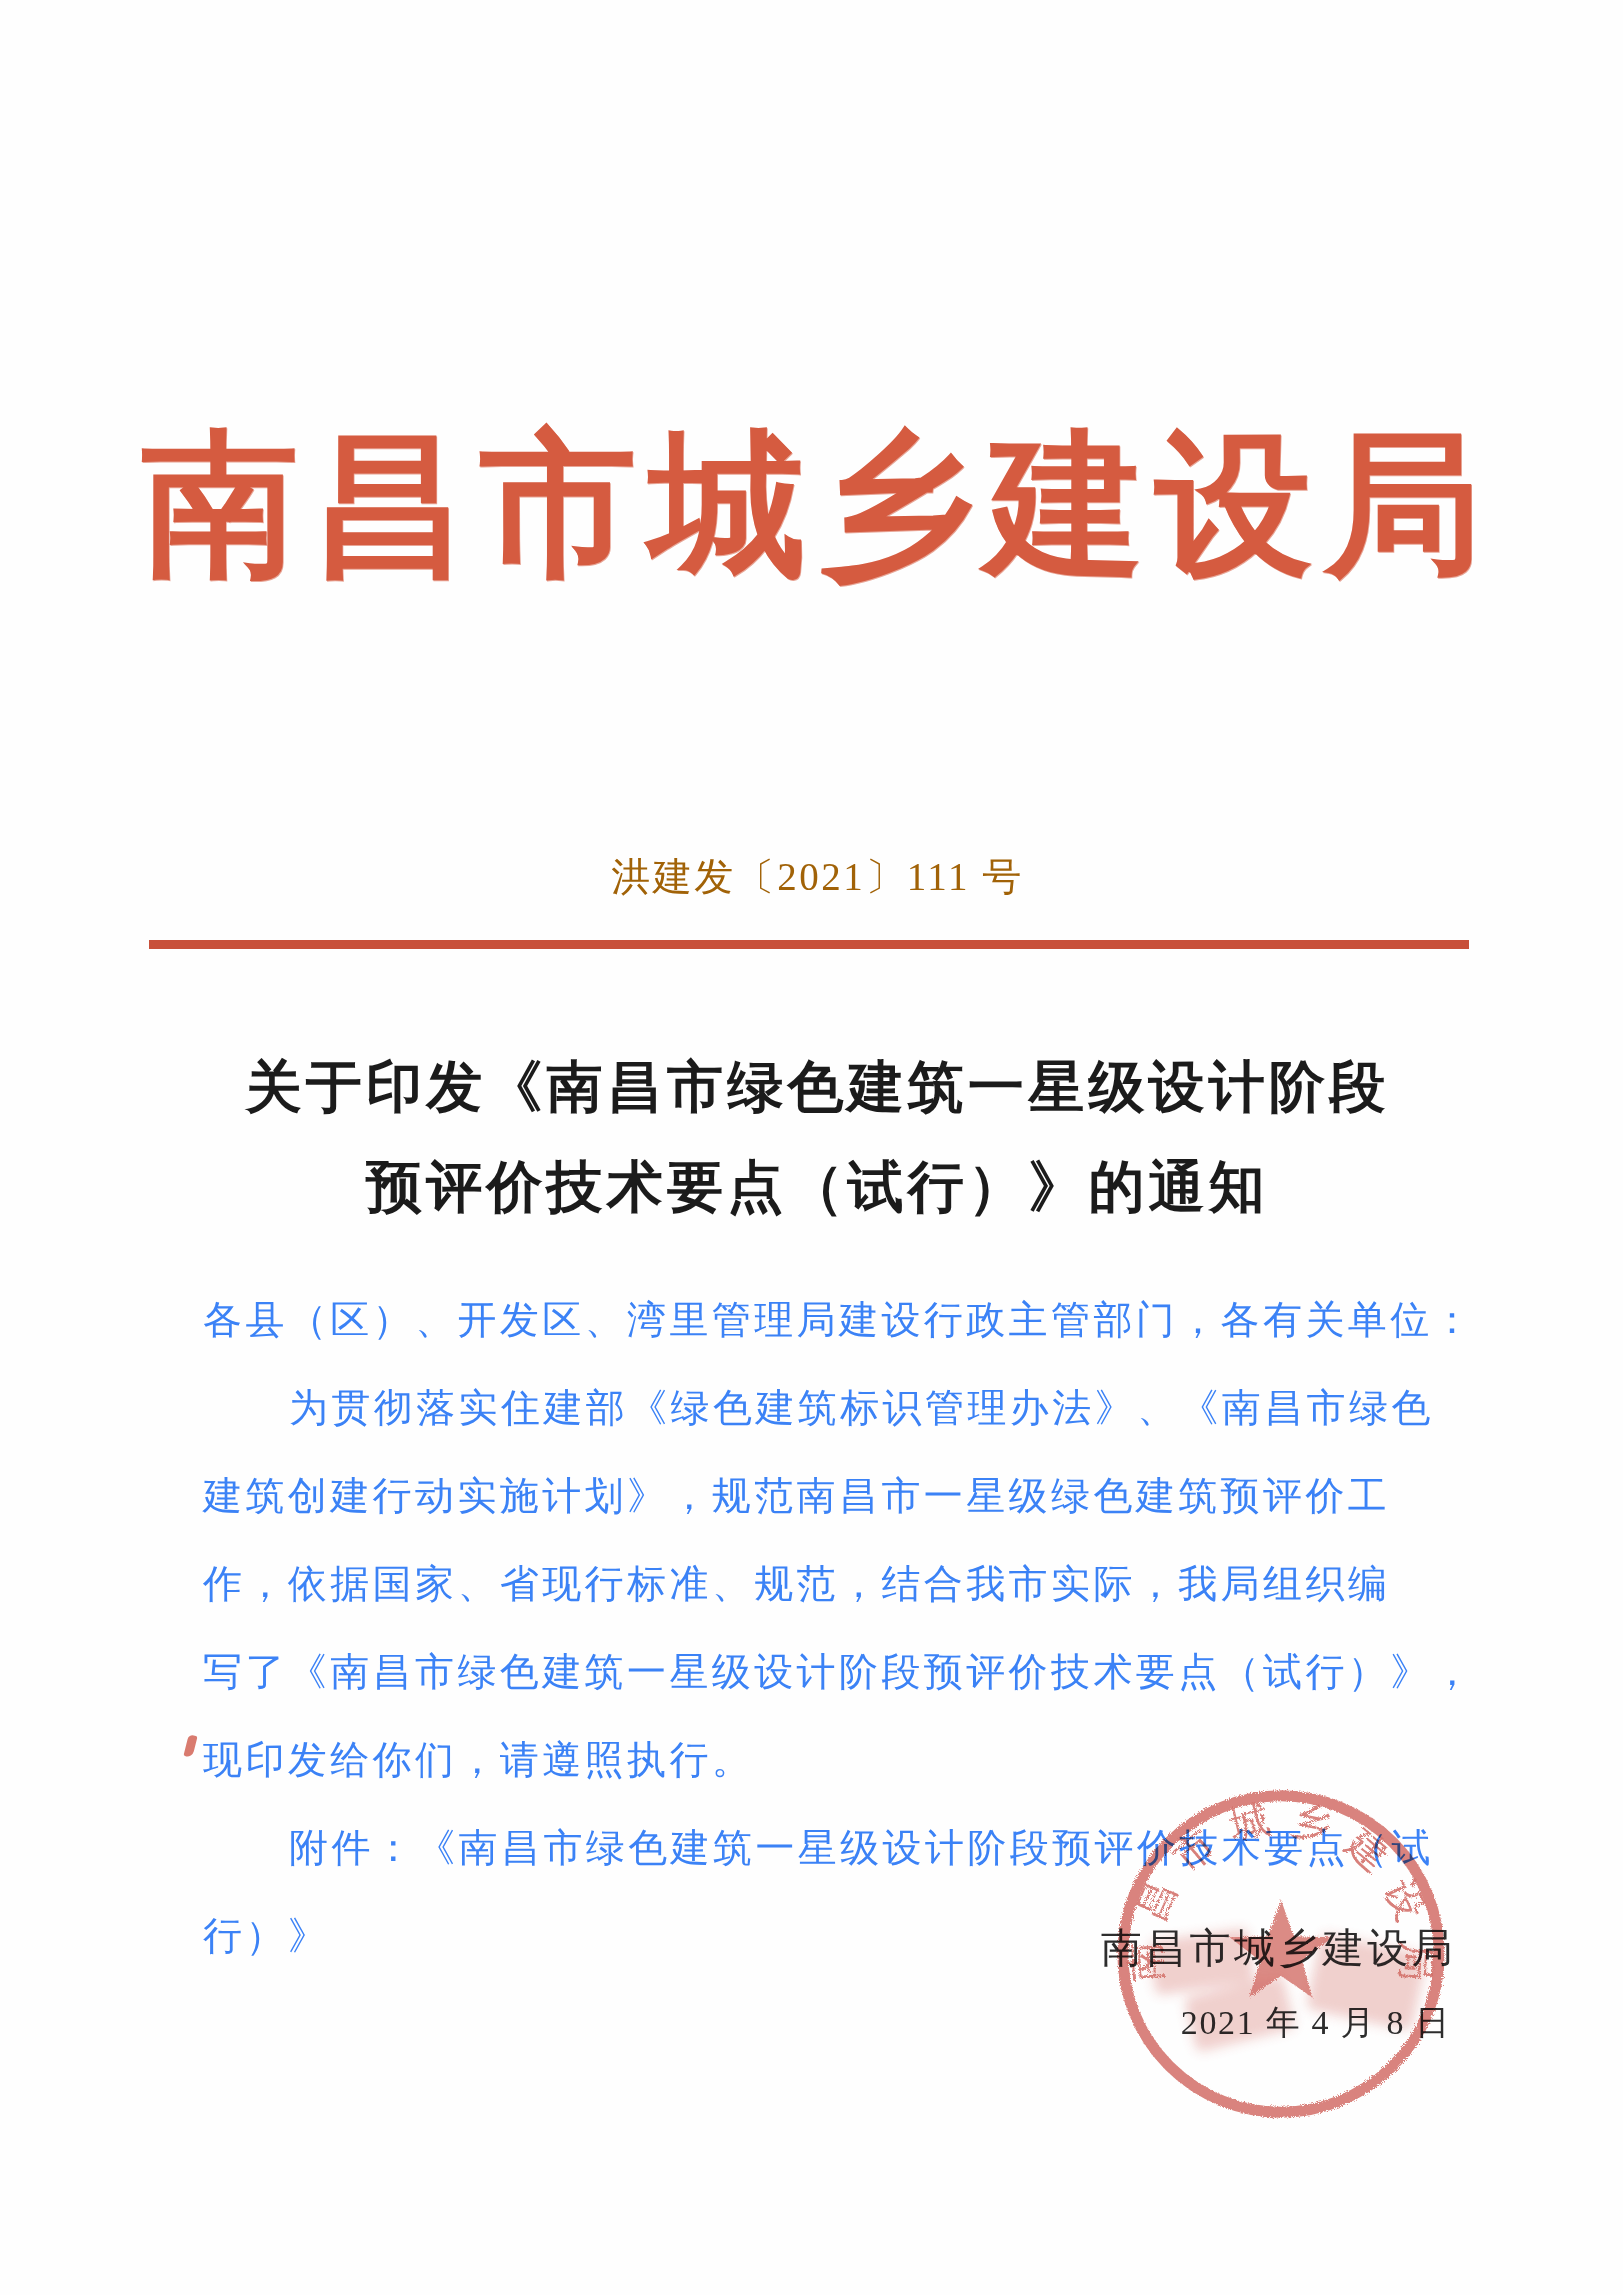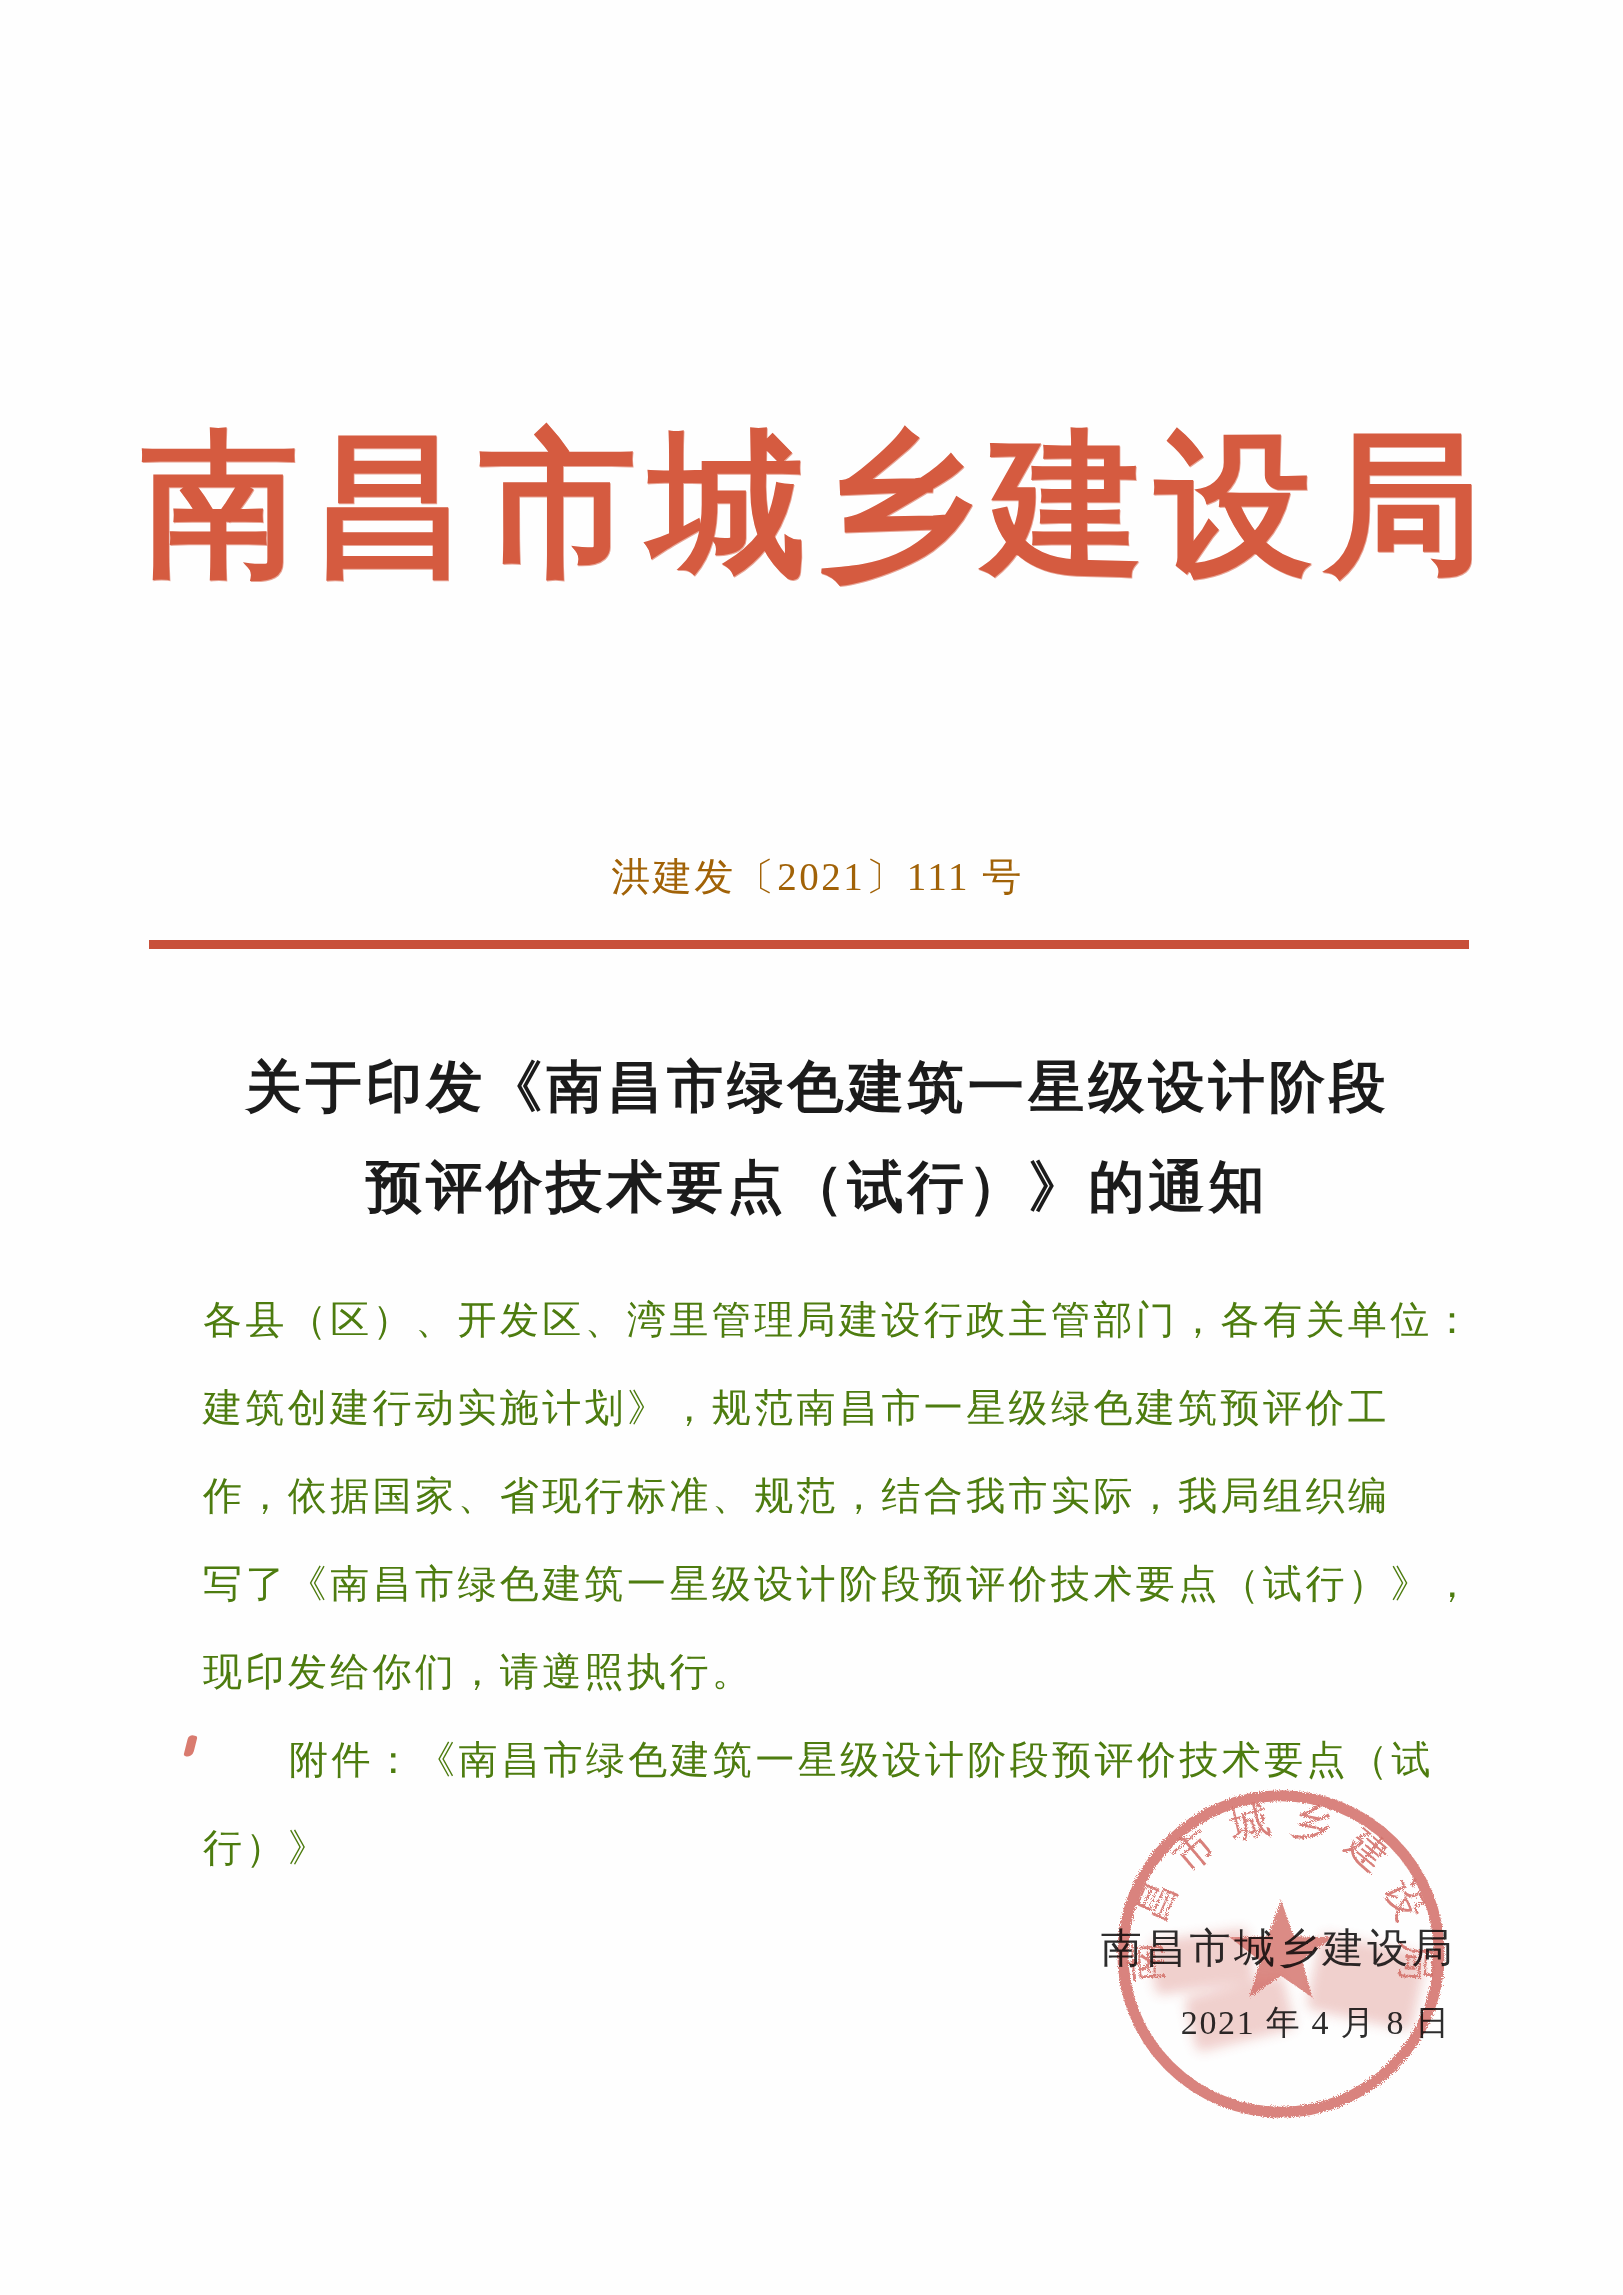--- a/index.html
+++ b/index.html
@@ -67,21 +67,21 @@
     color: #1b1b1b;
     line-height: 100px;
     white-space: nowrap;
   }
   
   .body-block {
     position: absolute;
     top: 1276px;
     left: 203px;
     width: 1277px;
-    color: #4d7c0f;
+    color: #3b82f6;
   }
   .body-line {
     font-size: 39px;
     line-height: 88px;
     letter-spacing: 3.4px;
     white-space: nowrap;
   }
   .body-line.indent { padding-left: 86px; }
   
   .signature {
@@ -139,20 +139,21 @@
 
   <div class="red-rule"></div>
 
   <div class="notice-title">
     <div>关于印发《南昌市绿色建筑一星级设计阶段</div>
     <div>预评价技术要点（试行）》的通知</div>
   </div>
 
   <div class="body-block">
     <div class="body-line">各县（区）、开发区、湾里管理局建设行政主管部门，各有关单位：</div>
+    <div class="body-line indent">为贯彻落实住建部《绿色建筑标识管理办法》、《南昌市绿色</div>
     <div class="body-line">建筑创建行动实施计划》，规范南昌市一星级绿色建筑预评价工</div>
     <div class="body-line">作，依据国家、省现行标准、规范，结合我市实际，我局组织编</div>
     <div class="body-line">写了《南昌市绿色建筑一星级设计阶段预评价技术要点（试行）》，</div>
     <div class="body-line">现印发给你们，请遵照执行。</div>
     <div class="body-line indent">附件：《南昌市绿色建筑一星级设计阶段预评价技术要点（试</div>
     <div class="body-line">行）》</div>
   </div>
 
   <div class="red-artifact"></div>
 

